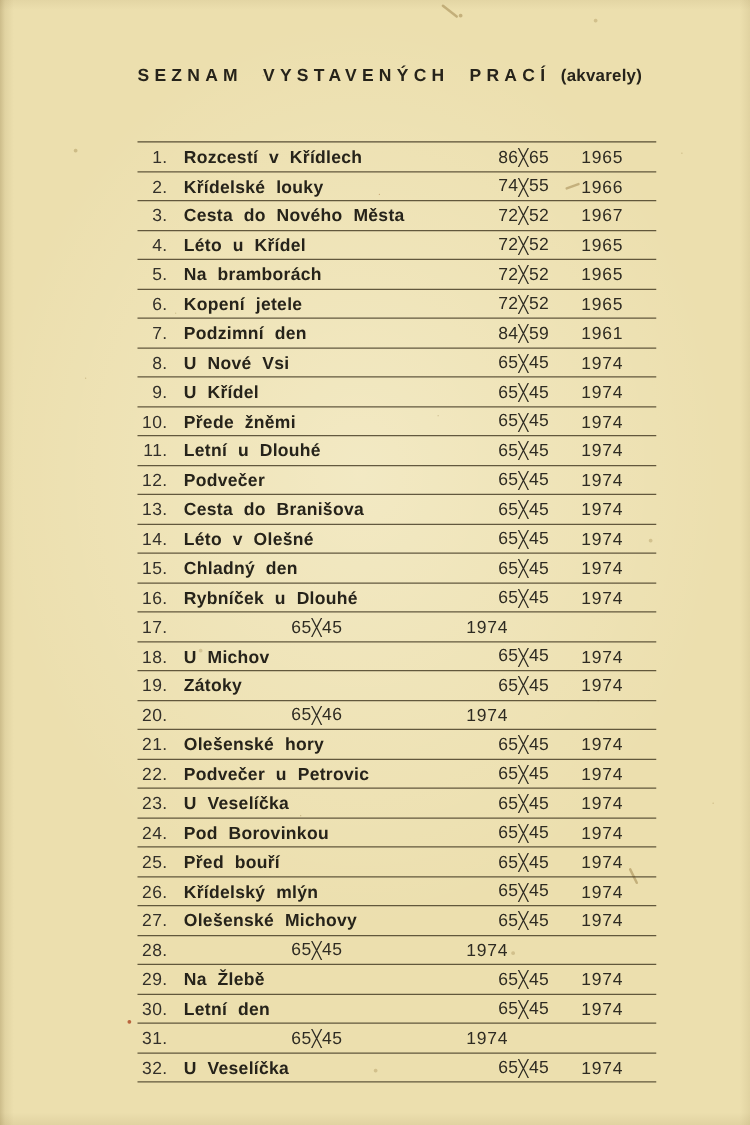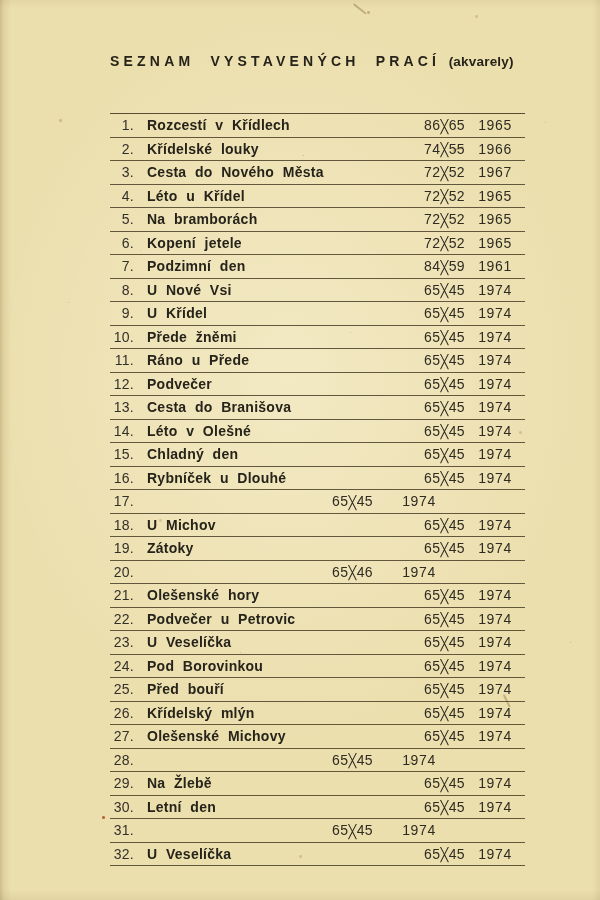--- a/index.html
+++ b/index.html
@@ -100,35 +100,35 @@
   }
   .row .work-title {
     padding-left: 13px;
     font-weight: 700;
     letter-spacing: 0.25px;
     word-spacing: 4.5px;
     white-space: nowrap;
     color: #26231a;
   }
   .row .size {
-    text-align: right;
+    text-align: center;
     font-weight: 400;
     letter-spacing: 0.4px;
     white-space: nowrap;
     color: #2e2b22;
   }
   .row .size .x-glyph {
     font-family: "DejaVu Sans", sans-serif;
     font-size: 13px;
     font-weight: 400;
     position: relative;
     top: 0.5px;
   }
   .row .year {
-    text-align: center;
+    text-align: left;
     font-weight: 400;
     letter-spacing: 0.6px;
     color: #2e2b22;
   }
 </style>
 </head>
 <body>
 
 <div class="page">
   <div class="speckles"></div>
@@ -197,21 +197,21 @@
     <span class="year">1974</span>
   </div>
       <div class="row">
     <span class="num">10.</span>
     <span class="work-title">Přede žněmi</span>
     <span class="size"><span>65</span><span class="x-glyph">╳</span><span>45</span></span>
     <span class="year">1974</span>
   </div>
       <div class="row">
     <span class="num">11.</span>
-    <span class="work-title">Ráno u Přede</span>
+    <span class="work-title">Letní u Dlouhé</span>
     <span class="size"><span>65</span><span class="x-glyph">╳</span><span>45</span></span>
     <span class="year">1974</span>
   </div>
       <div class="row">
     <span class="num">12.</span>
     <span class="work-title">Podvečer</span>
     <span class="size"><span>65</span><span class="x-glyph">╳</span><span>45</span></span>
     <span class="year">1974</span>
   </div>
       <div class="row">

